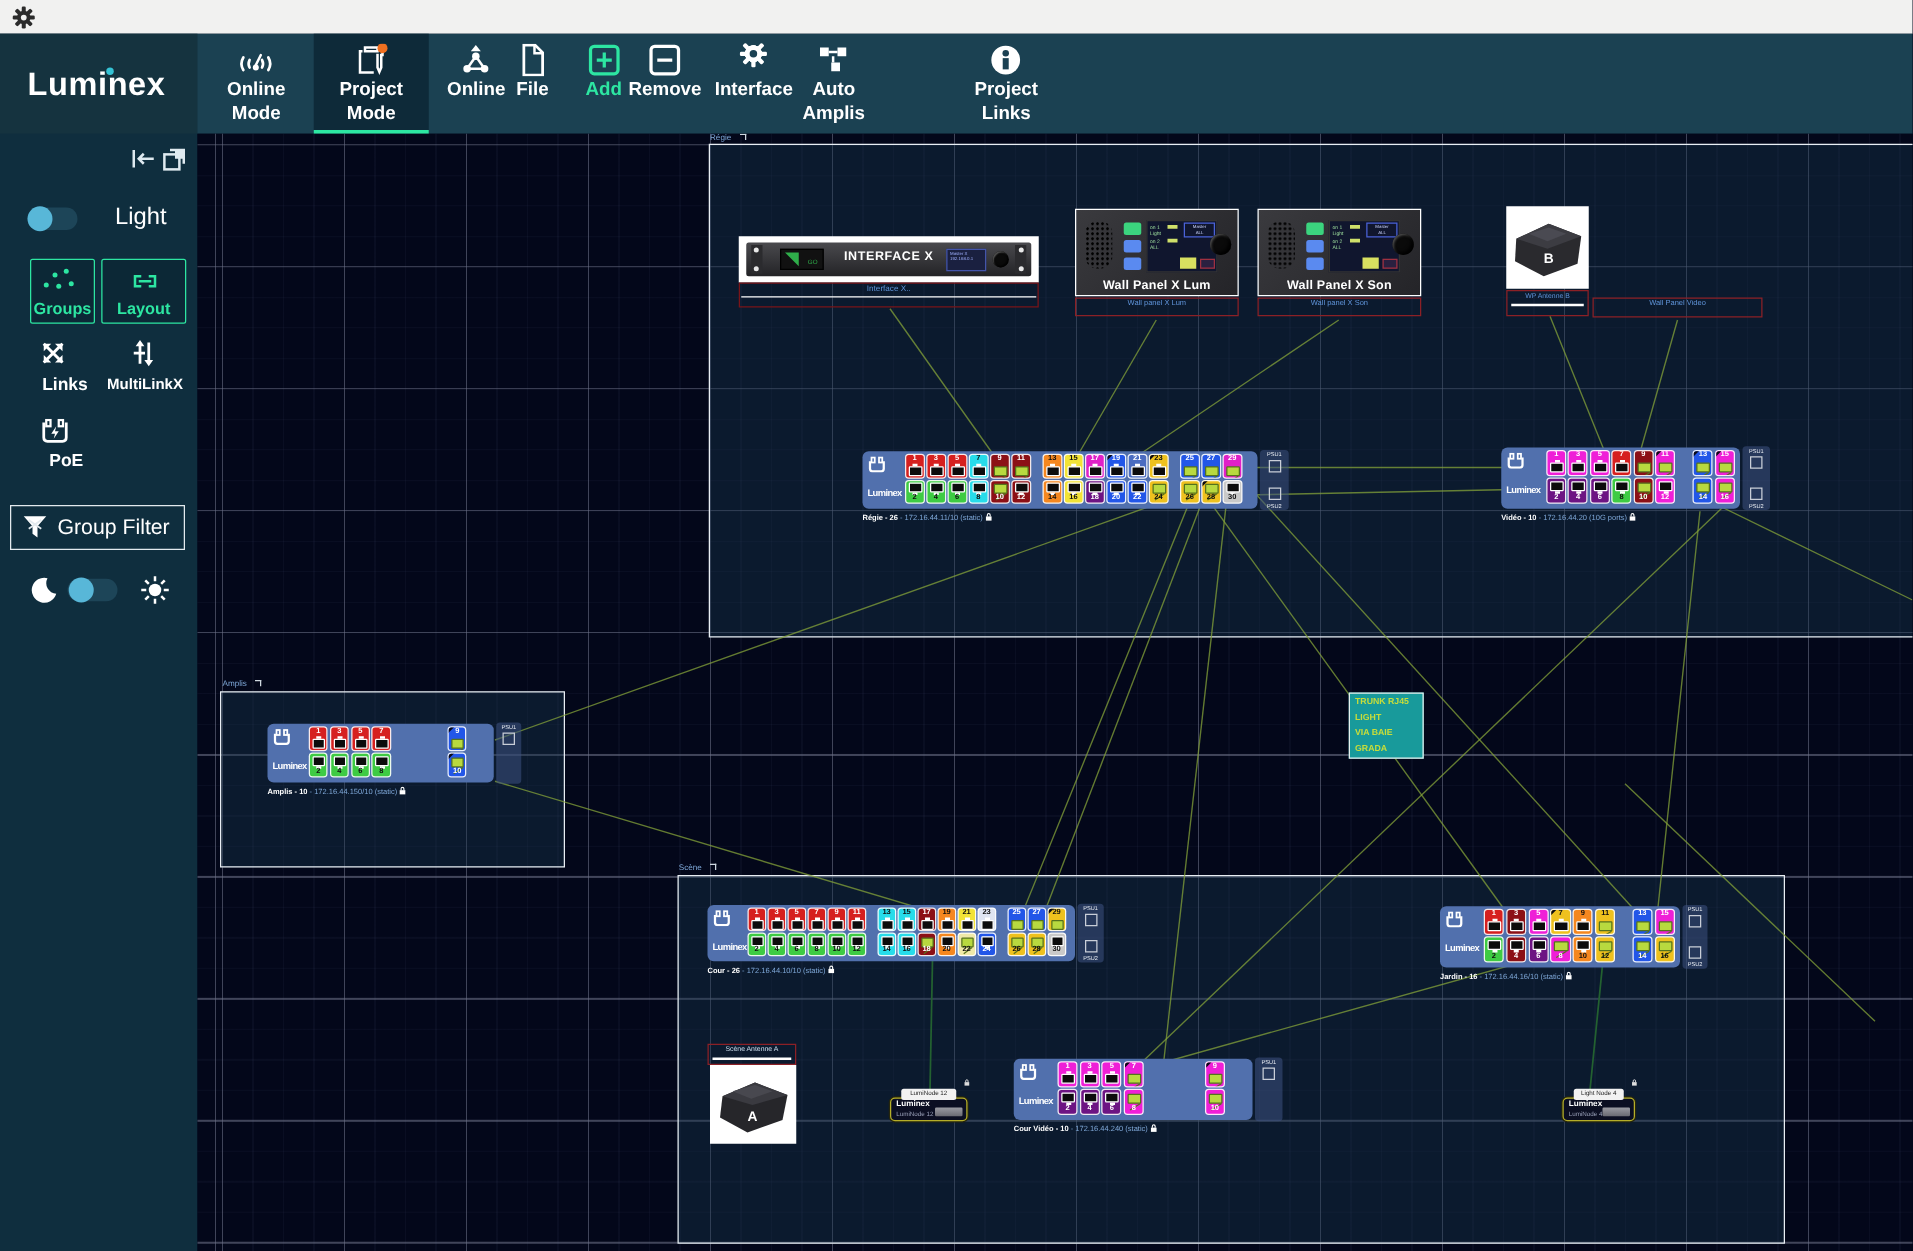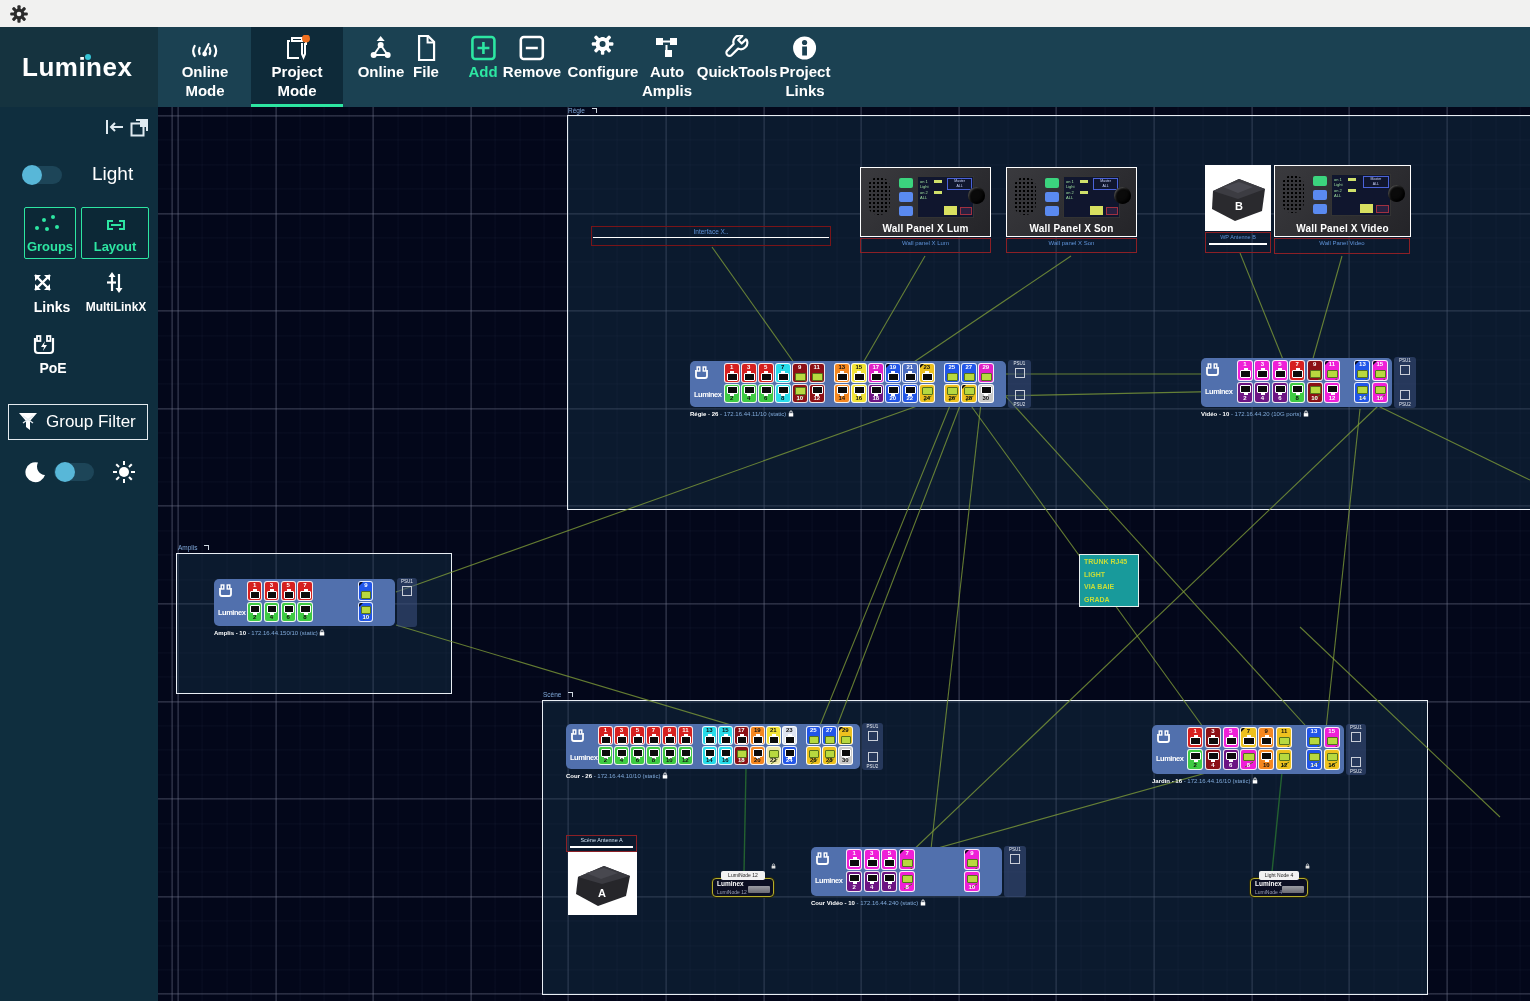--- a/index.html
+++ b/index.html
@@ -219,50 +219,40 @@
                         </g>
                       </svg>
                     </g>
                   </svg>
                 </g>
               </svg>
             </g>
           </svg></rect>
       </div>
       <div class="tlab ">
-        <div>Configure</div>
+        <div>Interface</div>
       </div>
     </div>
     <div class="tbtn " style="left:667px">
       <div class="ticon">
         <svg width="28" height="26" viewBox="0 0 28 26">
           <g fill="#fff">
             <rect x="3" y="3" width="7" height="7"></rect>
             <rect x="17" y="3" width="7" height="7"></rect>
             <rect x="12" y="15" width="7" height="7"></rect>
           </g>
           <g stroke="#fff" stroke-width="2" fill="none">
             <path d="M10 6.5 H17"></path>
             <path d="M13.5 10 V15"></path>
           </g>
         </svg>
       </div>
       <div class="tlab ">
         <div>Auto</div>
         <div>Amplis</div>
-      </div>
-    </div>
-    <div class="tbtn " style="left:737px">
-      <div class="ticon">
-        <svg width="28" height="26" viewBox="0 0 28 26">
-          <path d="M24 5 a6.5 6.5 0 0 1 -8.6 8.6 L9 20 a3 3 0 0 1 -4.4-4.4 L11 9 A6.5 6.5 0 0 1 19.6 0.9 L15.5 5 L19 8.5 L23.2 4.4 z" fill="none" stroke="#fff" stroke-width="2.2" stroke-linejoin="round"></path>
-        </svg>
-      </div>
-      <div class="tlab ">
-        <div>QuickTools</div>
       </div>
     </div>
     <div class="tbtn " style="left:805px">
       <div class="ticon">
         <svg width="26" height="26" viewBox="0 0 26 26">
           <circle cx="13" cy="13" r="11.5" fill="#fff"></circle>
           <circle cx="13" cy="7.5" r="2.6" fill="#1b4152"></circle>
           <rect x="10.6" y="11.5" width="4.8" height="9" fill="#1b4152"></rect>
         </svg>
       </div>
@@ -374,20 +364,38 @@
       <line x1="1220" y1="299" x2="726" y2="771" stroke="#84a239" stroke-width="1.1" opacity="0.75"></line>
       <line x1="744" y1="751" x2="1148" y2="638" stroke="#84a239" stroke-width="1.1" opacity="0.75"></line>
       <line x1="839" y1="267" x2="1130" y2="267" stroke="#84a239" stroke-width="1.1" opacity="0.75"></line>
       <line x1="839" y1="289" x2="1130" y2="283" stroke="#84a239" stroke-width="1.1" opacity="0.75"></line>
       <line x1="1220" y1="299" x2="1372" y2="373" stroke="#84a239" stroke-width="1.1" opacity="0.75"></line>
       <line x1="1142" y1="520" x2="1342" y2="710" stroke="#84a239" stroke-width="1.1" opacity="0.75"></line>
       <line x1="588" y1="661" x2="586" y2="765" stroke="#236130" stroke-width="1.4"></line>
       <line x1="1124" y1="665" x2="1114" y2="765" stroke="#236130" stroke-width="1.4"></line>
     </svg>
     <div id="trunk">TRUNK RJ45<br>LIGHT<br>VIA BAIE<br>GRADA</div>
+    <div class="imgbox" style="left:433px;top:82px;width:240px;height:37px">
+      <div style="position:absolute;left:6px;top:5px;right:6px;height:27px;background:linear-gradient(#4a4a4e,#232326);border-radius:2px"></div>
+      <div style="position:absolute;left:10px;top:7px;width:9px;height:23px;background:#2b2b2e"></div>
+      <div style="position:absolute;right:10px;top:7px;width:9px;height:23px;background:#2b2b2e"></div>
+      <div style="position:absolute;left:12px;top:9px;width:4px;height:4px;border-radius:50%;background:#e8e8e8"></div>
+      <div style="position:absolute;left:12px;bottom:9px;width:4px;height:4px;border-radius:50%;background:#e8e8e8"></div>
+      <div style="position:absolute;right:12px;top:9px;width:4px;height:4px;border-radius:50%;background:#e8e8e8"></div>
+      <div style="position:absolute;right:12px;bottom:9px;width:4px;height:4px;border-radius:50%;background:#e8e8e8"></div>
+      <div style="position:absolute;left:33px;top:10px;width:35px;height:17px;background:#111;border:1px solid #000">
+        <div style="position:absolute;left:3px;top:2px;width:0;height:0;border-style:solid;border-width:0 11px 11px 0;border-color:transparent #2fae4a transparent transparent"></div>
+        <div style="position:absolute;right:4px;bottom:2px;color:#2fae4a;font-size:5px">GO</div>
+      </div>
+      <div style="position:absolute;left:0;top:11px;width:100%;text-align:center;color:#fff;font-weight:bold;font-size:10px;letter-spacing:0.5px">INTERFACE X</div>
+      <div style="position:absolute;right:42px;top:10px;width:32px;height:18px;background:#1a2040;border:1px solid #4455aa">
+        <div style="position:absolute;left:2px;top:1px;color:#9fb0ff;font-size:3.5px;line-height:4px">Master X<br>192.168.0.1</div>
+      </div>
+      <div style="position:absolute;right:24px;top:12px;width:13px;height:13px;border-radius:50%;background:#0a0a0a;box-shadow:inset -1px -1px 2px #000, inset 1px 1px 1px #555"></div>
+    </div>
     <div class="lbox" style="left:433px;top:119px;width:240px;height:20px;border-color:#7a1418">
       <div class="ltxt" style="font-size:6.5px">Interface X..</div>
       <div style="position:absolute;left:1px;right:1px;top:9.5px;height:1.5px;background:#fff"></div>
     </div>
     <div class="wp" style="left:702px;top:60px;width:131px;height:70px">
       <div class="spk"></div>
       <div class="wbtn" style="top:10px;background:#3bd47e"></div>
       <div class="wbtn" style="top:24px;background:#5a8af0"></div>
       <div class="wbtn" style="top:38px;background:#5a8af0"></div>
       <div class="wscr" style="width:57px">
@@ -428,37 +436,20 @@
     <div class="imgbox" style="left:1047px;top:58px;width:66px;height:66px"><svg width="66" height="66" viewBox="0 0 66 66">
         <polygon points="8,26 34,14 60,24 57,46 30,56 7,44" fill="#2a2a2e"></polygon>
         <polygon points="8,26 34,14 60,24 33,34" fill="#3c3c42"></polygon>
         <polygon points="18,22 34,17 48,22 33,28" fill="#4a4a52"></polygon>
         <text x="30" y="45" fill="#fff" font-size="11" font-weight="bold" font-family="Liberation Sans">B</text>
       </svg></div>
     <div class="lbox" style="left:1047px;top:125px;width:66px;height:21px">
       <div class="ltxt" style="font-size:5.5px">WP Antenne B</div>
       <div style="position:absolute;left:3px;right:3px;top:10px;height:1.5px;background:#fff"></div>
     </div>
-    <div class="wp" style="left:1116px;top:58px;width:137px;height:72px">
-      <div class="spk"></div>
-      <div class="wbtn" style="top:10px;background:#3bd47e"></div>
-      <div class="wbtn" style="top:24px;background:#5a8af0"></div>
-      <div class="wbtn" style="top:38px;background:#5a8af0"></div>
-      <div class="wscr" style="width:60px">
-        <div style="position:absolute;left:2px;top:2px;color:#9fe09f;font-size:4px;line-height:5px">on 1<br>Light</div>
-        <div style="position:absolute;left:2px;top:13px;color:#9fe09f;font-size:4px;line-height:5px">on 2<br>ALL</div>
-        <div style="position:absolute;left:16px;top:3px;width:8px;height:3px;background:#cfe06a"></div>
-        <div style="position:absolute;left:16px;top:14px;width:8px;height:3px;background:#cfe06a"></div>
-        <div style="position:absolute;right:1px;top:1px;width:45%;height:12px;border:1px solid #4a62d8;color:#cdd6ff;font-size:3.5px;text-align:center;line-height:5px">Master<br>ALL</div>
-        <div style="position:absolute;right:30%;bottom:2px;width:22%;height:9px;background:#d8e060"></div>
-        <div style="position:absolute;right:2%;bottom:2px;width:22%;height:8px;background:#2a2040;border:1px solid #a03040"></div>
-      </div>
-      <div class="knob"></div>
-      <div class="wpname">Wall Panel X Video</div>
-    </div>
     <div class="lbox" style="left:1116px;top:131px;width:136px;height:16px">
       <div class="ltxt">Wall Panel Video</div>
     </div>
     <div class="sw" style="left:532px;top:254px;width:316px;height:46px">
       <div class="swlogo"><svg width="15" height="13" viewBox="0 0 15 13">
           <path d="M2 4 L2 10 Q2 12 4 12 L11 12 Q13 12 13 10 L13 4" fill="none" stroke="#fff" stroke-width="1.8"></path>
           <rect x="3.2" y="1" width="2.6" height="4" fill="none" stroke="#fff" stroke-width="1.4"></rect>
           <rect x="9.2" y="1" width="2.6" height="4" fill="none" stroke="#fff" stroke-width="1.4"></rect>
         </svg><div class="swlx">Luminex</div></div>
       <div class="pc" style="left:34px;top:2px;width:15.5px;height:19.5px;background:#d6201f">

